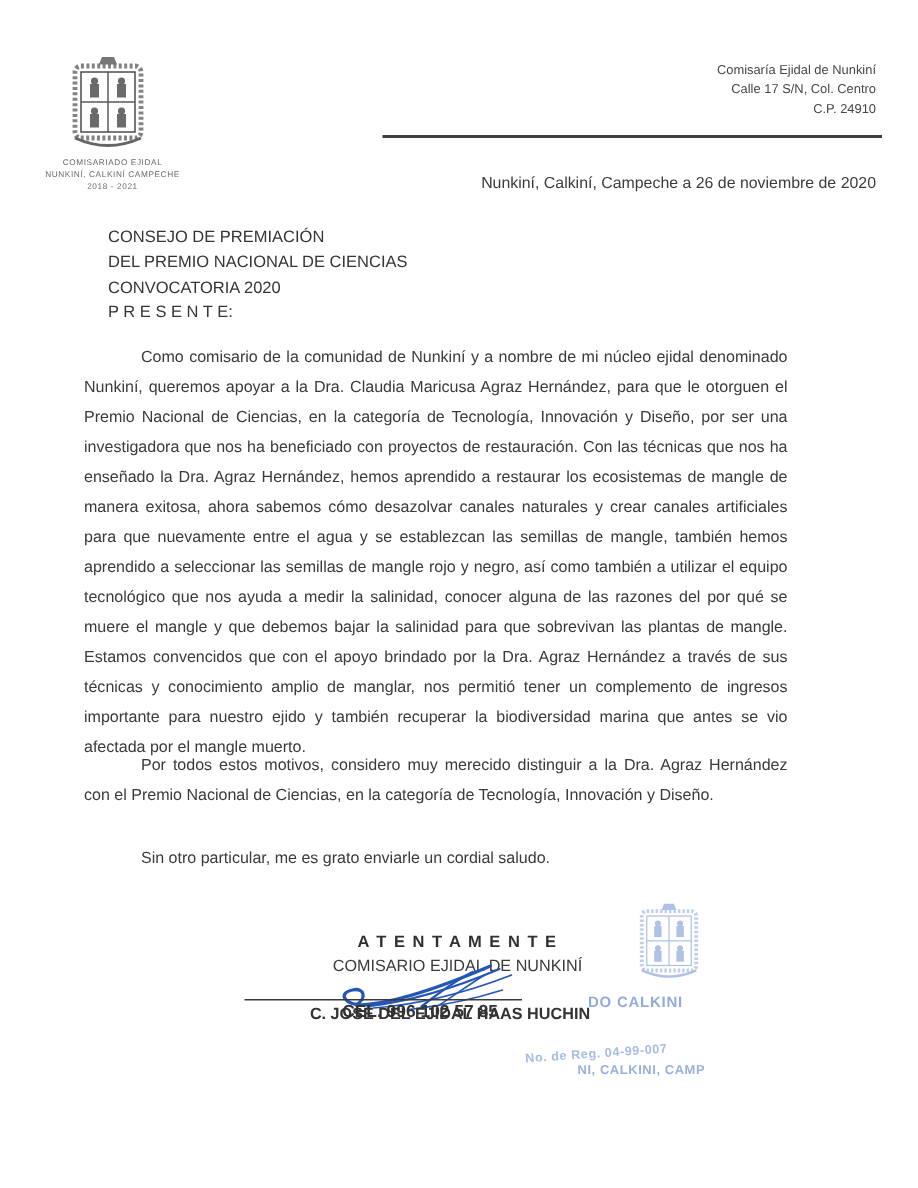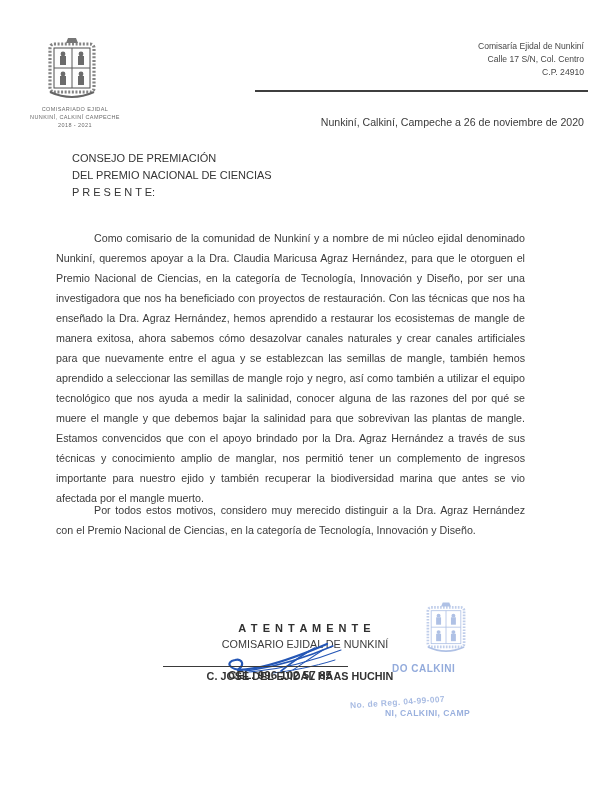--- a/index.html
+++ b/index.html
@@ -110,25 +110,27 @@
     <div>C.P. 24910</div>
   </div>
 
   <div class="rule"></div>
 
   <div class="dateline">Nunkiní, Calkiní, Campeche a 26 de noviembre de 2020</div>
 
   <div class="recipient">
     <div>CONSEJO DE PREMIACIÓN</div>
     <div>DEL PREMIO NACIONAL DE CIENCIAS</div>
+    <div>CONVOCATORIA 2020</div>
     <div>P R E S E N T E:</div>
   </div>
 
   <div class="para p1">Como comisario de la comunidad de Nunkiní y a nombre de mi núcleo ejidal denominado Nunkiní, queremos apoyar a la Dra. Claudia Maricusa Agraz Hernández, para que le otorguen el Premio Nacional de Ciencias, en la categoría de Tecnología, Innovación y Diseño, por ser una investigadora que nos ha beneficiado con proyectos de restauración. Con las técnicas que nos ha enseñado la Dra. Agraz Hernández, hemos aprendido a restaurar los ecosistemas de mangle de manera exitosa, ahora sabemos cómo desazolvar canales naturales y crear canales artificiales para que nuevamente entre el agua y se establezcan las semillas de mangle, también hemos aprendido a seleccionar las semillas de mangle rojo y negro, así como también a utilizar el equipo tecnológico que nos ayuda a medir la salinidad, conocer alguna de las razones del por qué se muere el mangle y que debemos bajar la salinidad para que sobrevivan las plantas de mangle. Estamos convencidos que con el apoyo brindado por la Dra. Agraz Hernández a través de sus técnicas y conocimiento amplio de manglar, nos permitió tener un complemento de ingresos importante para nuestro ejido y también recuperar la  biodiversidad marina que antes se vio afectada por el mangle muerto.</div>
   <div class="para p2">Por todos estos motivos, considero muy merecido distinguir a la Dra. Agraz Hernández con el Premio Nacional de Ciencias, en la categoría de Tecnología, Innovación y Diseño.</div>
+  <div class="para p3">Sin otro particular, me es grato enviarle un cordial saludo.</div>
 
   <div class="closing">A T E N T A M E N T E</div>
   <div class="sig-title">COMISARIO EJIDAL DE NUNKINÍ</div>
 
   <svg class="sig-stroke" viewBox="0 0 150 42" aria-hidden="true">
     <g fill="none" stroke="#2456b5" stroke-linecap="round">
       <path d="M28,30 C14,30 10,22 20,20 C28,18 30,26 22,30 C40,30 70,22 112,4" stroke-width="2.2"></path>
       <path d="M30,31 C55,28 85,20 118,6" stroke-width="1.4"></path>
       <path d="M34,32 C60,30 90,24 126,10" stroke-width="1.1"></path>
       <path d="M66,31 C80,20 92,12 100,8" stroke-width="1.6"></path>

